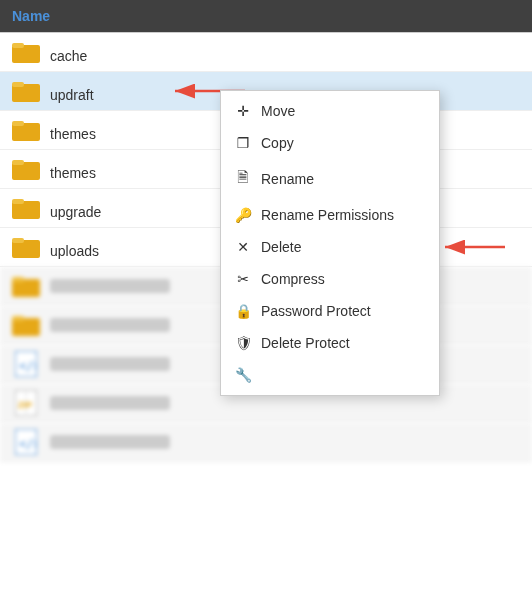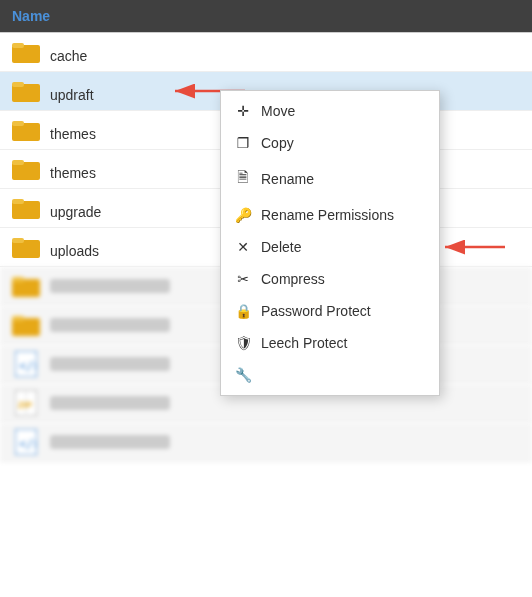--- a/index.html
+++ b/index.html
@@ -299,21 +299,21 @@
       <span>Compress</span>
     </div>
 
     <div class="menu-item">
       <span class="menu-icon">🔒</span>
       <span>Password Protect</span>
     </div>
 
     <div class="menu-item">
       <span class="menu-icon">🛡</span>
-      <span>Leech Protect</span>
+      <span>Delete Protect</span>
     </div>
 
     <div class="menu-item manage-indices">
       <span class="menu-icon">🔧</span>
     </div>
 
   </div>
 
 </div>
 

